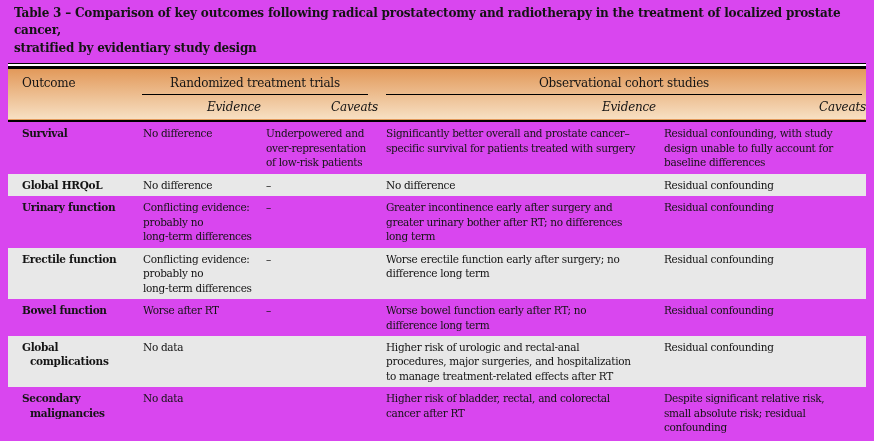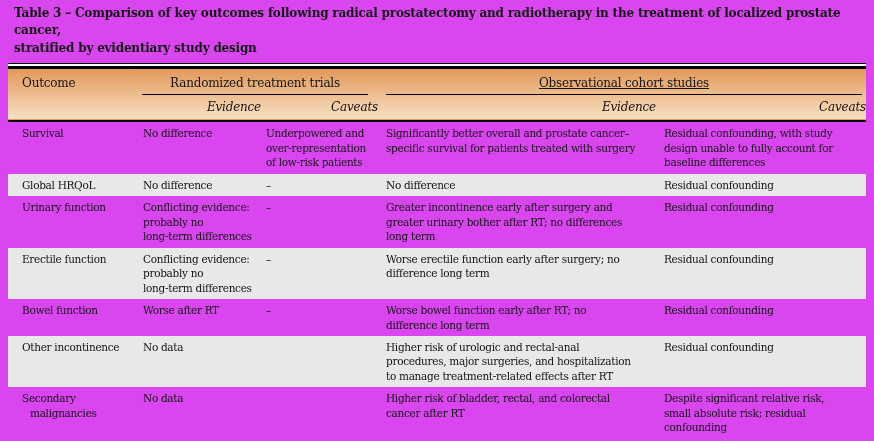--- a/index.html
+++ b/index.html
@@ -60,36 +60,37 @@
   }
   th.outcome-head {
     padding: 7px 2px 0 14px;
   }
   .group-inner {
     text-align: center;
     padding: 7px 0 4px 0;
     border-bottom: 1.5px solid var(--rule);
   }
   th.group-rct .group-inner { margin-left: 4px; margin-right: 10px; }
-  th.group-obs .group-inner { margin-left: 8px; margin-right: 4px; text-decoration: underline; }
+  th.group-obs .group-inner { margin-left: 8px; margin-right: 4px; }
   thead tr.subhead th {
     text-align: right;
     padding: 5px 0 6px 0;
     font-style: italic;
   }
   tbody td {
     vertical-align: top;
     padding: 4px 4px 4px 5px;
     line-height: 1.38;
     white-space: pre-line;
   }
   tbody td.cell-outcome {
     padding-left: 22px;
     padding-right: 2px;
     text-indent: -8px;
+    font-weight: bold;
   }
   tbody td.cell-obs-evidence { padding-left: 8px; padding-right: 2px; }
   tbody td.cell-obs-caveats  { padding-left: 8px; padding-right: 4px; }
   tbody tr:nth-child(even) { background: var(--stripe); }
   tbody tr.row-secondary td { padding-bottom: 14px; }
 </style>
 </head>
 <body style="color: rgb(20, 20, 20);">
 
 <div class="page">
@@ -168,21 +169,21 @@
   </tr>
           <tr>
     <td class="cell-outcome">Bowel function</td>
     <td class="cell-rct-evidence">Worse after RT</td>
     <td class="cell-rct-caveats">–</td>
     <td class="cell-obs-evidence">Worse bowel function early after RT; no
 difference long term</td>
     <td class="cell-obs-caveats">Residual confounding</td>
   </tr>
           <tr>
-    <td class="cell-outcome">Other incontinence</td>
+    <td class="cell-outcome">Global complications</td>
     <td class="cell-rct-evidence">No data</td>
     <td class="cell-rct-caveats"></td>
     <td class="cell-obs-evidence">Higher risk of urologic and rectal-anal
 procedures, major surgeries, and hospitalization
 to manage treatment-related effects after RT</td>
     <td class="cell-obs-caveats">Residual confounding</td>
   </tr>
           <tr class="row-secondary">
     <td class="cell-outcome">Secondary
 malignancies</td>

